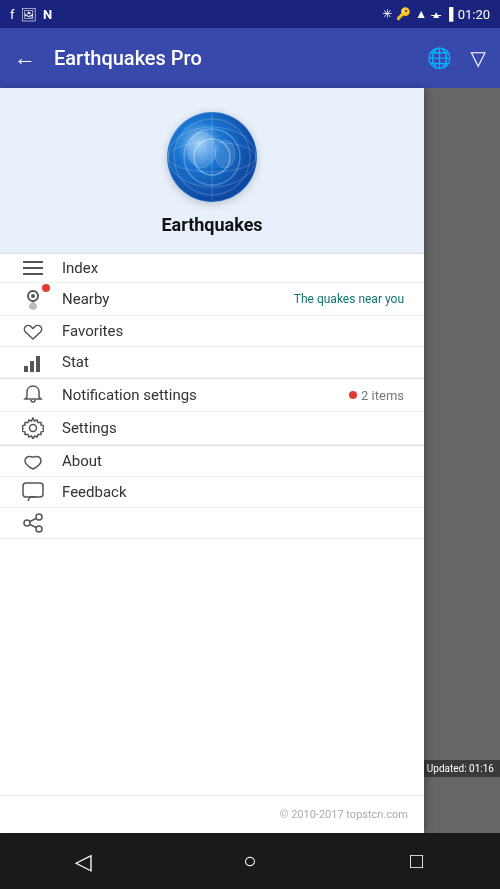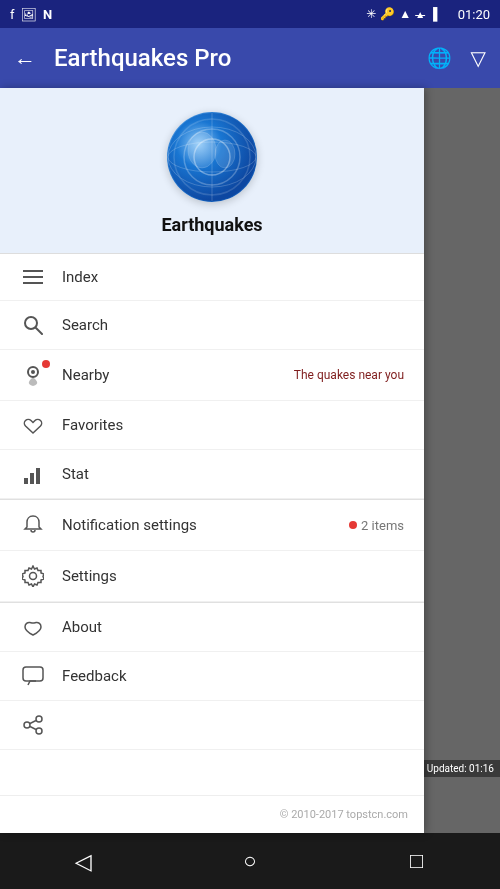--- a/index.html
+++ b/index.html
@@ -45,21 +45,21 @@
       align-items: center;
       padding: 0 14px;
       color: white;
     }
     .toolbar-back {
       font-size: 22px;
       margin-right: 18px;
       cursor: pointer;
     }
     .toolbar-title {
-      font-size: 24px;
+      font-size: 20px;
       font-weight: 500;
       flex: 1;
     }
     .toolbar-actions {
       display: flex;
       gap: 18px;
       align-items: center;
     }
     .toolbar-icon {
       font-size: 20px;
@@ -114,21 +114,21 @@
     }
 
     
     .drawer-menu {
       flex: 1;
       overflow-y: auto;
     }
     .menu-item {
       display: flex;
       align-items: center;
-      padding: 14px 20px;
+      padding: 5px 20px;
       font-size: 15px;
       color: #333;
       cursor: pointer;
       position: relative;
       border-bottom: 1px solid #f0f0f0;
       justify-content: space-between;
     }
     .menu-icon {
       width: 26px;
       margin-right: 16px;
@@ -220,21 +220,21 @@
     <span style="font-size:13px;">f</span>
     <span style="font-size:13px;">🖼</span>
     <span style="font-size:13px; font-weight:bold;">N</span>
   </div>
   <div class="status-right">
     <span>✳</span>
     <span>🔑</span>
     <span>▲</span>
     <span style="text-decoration:line-through; font-size:10px;">▲</span>
     <span>▐</span>
-    <span style="font-size:13px; margin-left:16px;">01:20</span>
+    <span style="font-size:13px; margin-left:0;">01:20</span>
   </div>
 </div>
 
 <div class="toolbar">
   <span class="toolbar-back">←</span>
   <span class="toolbar-title">Earthquakes Pro</span>
   <div class="toolbar-actions">
     <span class="toolbar-icon">🌐</span>
     <span class="toolbar-icon">▽</span>
   </div>
@@ -284,41 +284,32 @@
         <span class="menu-icon">
           <svg width="20" height="18" viewBox="0 0 20 18" fill="none">
               <line x1="0" y1="3" x2="20" y2="3" stroke="#555" stroke-width="2"></line>
               <line x1="0" y1="9" x2="20" y2="9" stroke="#555" stroke-width="2"></line>
               <line x1="0" y1="15" x2="20" y2="15" stroke="#555" stroke-width="2"></line>
             </svg>
         </span>
         <span class="menu-label">Index</span>
       </div>
 
-      <div class="menu-item">
-        <span class="menu-icon">
-          <svg width="20" height="20" viewBox="0 0 20 20" fill="none">
-              <circle cx="8" cy="8" r="6" stroke="#555" stroke-width="2"></circle>
-              <line x1="13" y1="13" x2="19" y2="19" stroke="#555" stroke-width="2" stroke-linecap="round"></line>
-            </svg>
-        </span>
-        <span class="menu-label">Search</span>
-      </div>
 
       <div class="menu-item" style="position:relative;">
         <span class="menu-icon" style="position:relative;">
           <svg width="18" height="22" viewBox="0 0 18 22" fill="none">
               <circle cx="9" cy="8" r="5" stroke="#555" stroke-width="2"></circle>
               <path d="M9 13 C5 17 2 20 9 22 C16 20 13 17 9 13Z" fill="#555" opacity="0.4"></path>
               <circle cx="9" cy="8" r="2" fill="#555"></circle>
             </svg>
           <span style="position:absolute; top:-4px; right:-4px; width:8px; height:8px; background:#e53935; border-radius:50; border-radius:50%;"></span>
         </span>
         <span class="menu-label" style="margin-right:6px;">Nearby</span>
-        <span style="font-size:12px; color:#7f1d1d;">The quakes near you</span>
+        <span style="font-size:12px; color:#0f766e;">The quakes near you</span>
       </div>
 
       <div class="menu-item">
         <span class="menu-icon">
           <svg width="22" height="20" viewBox="0 0 22 20" fill="none">
               <path d="M11 18L3.5 11C2 9.5 2 7 3.5 5.5C5 4 7.5 4 9 5.5L11 7.5L13 5.5C14.5 4 17 4 18.5 5.5C20 7 20 9.5 18.5 11L11 18Z" stroke="#555" stroke-width="1.5" fill="none"></path>
             </svg>
         </span>
         <span class="menu-label">Favorites</span>
       </div>

